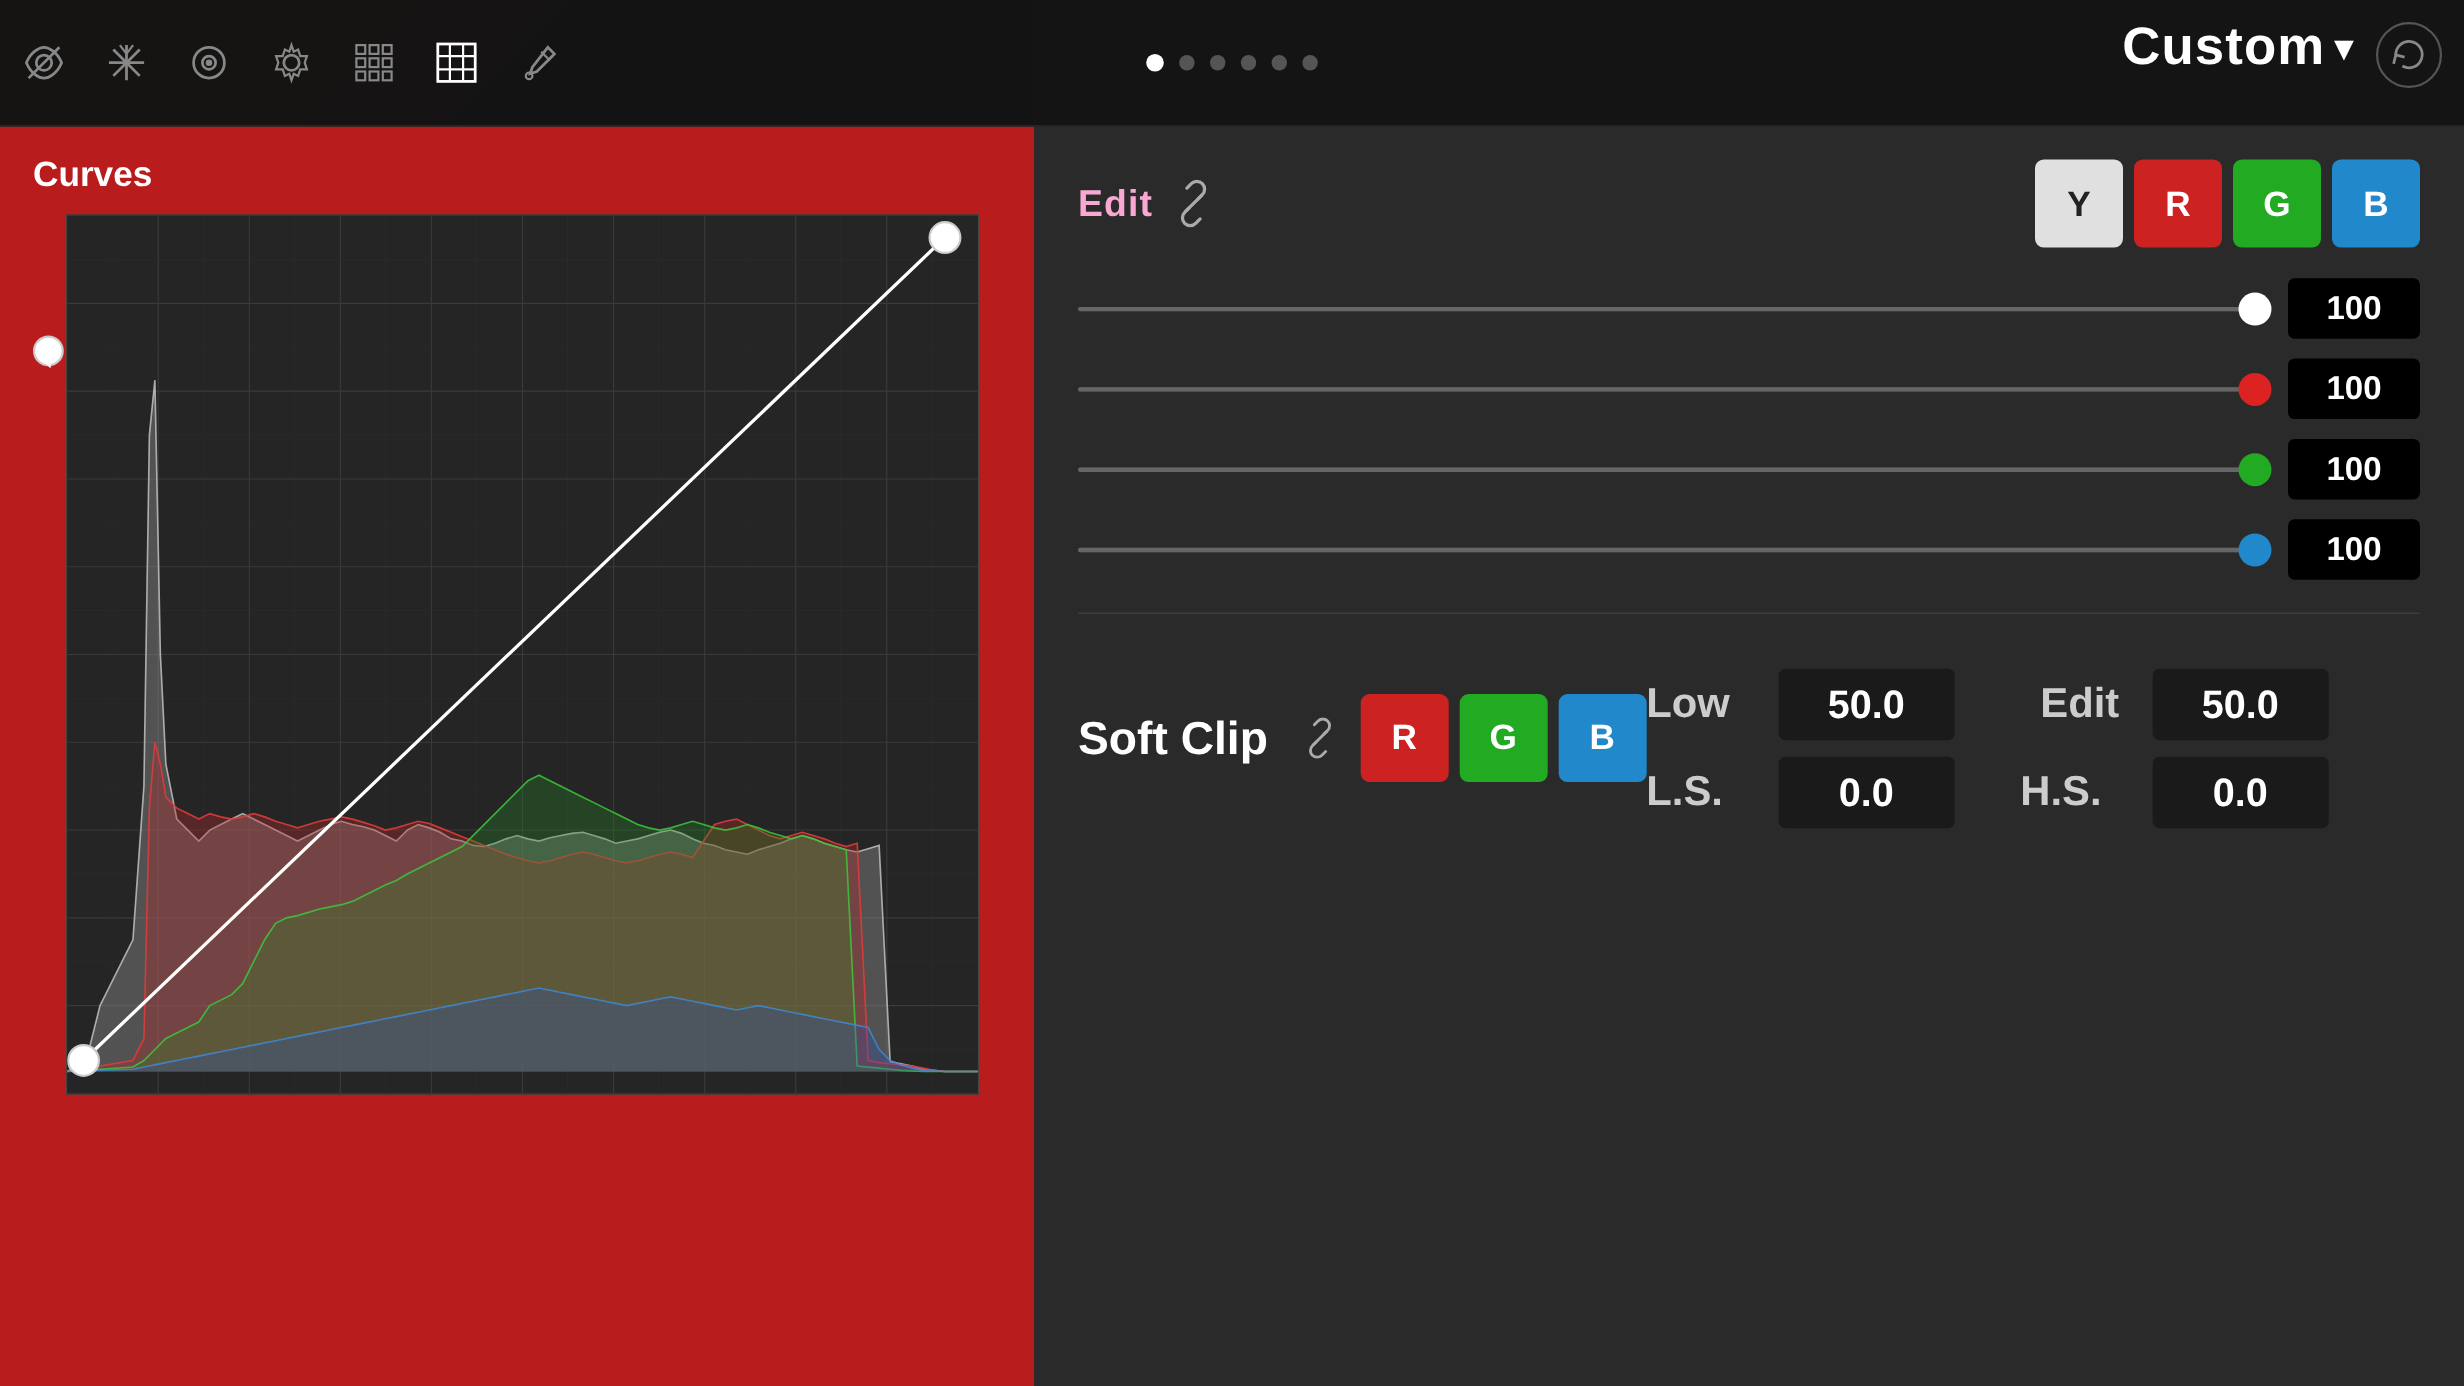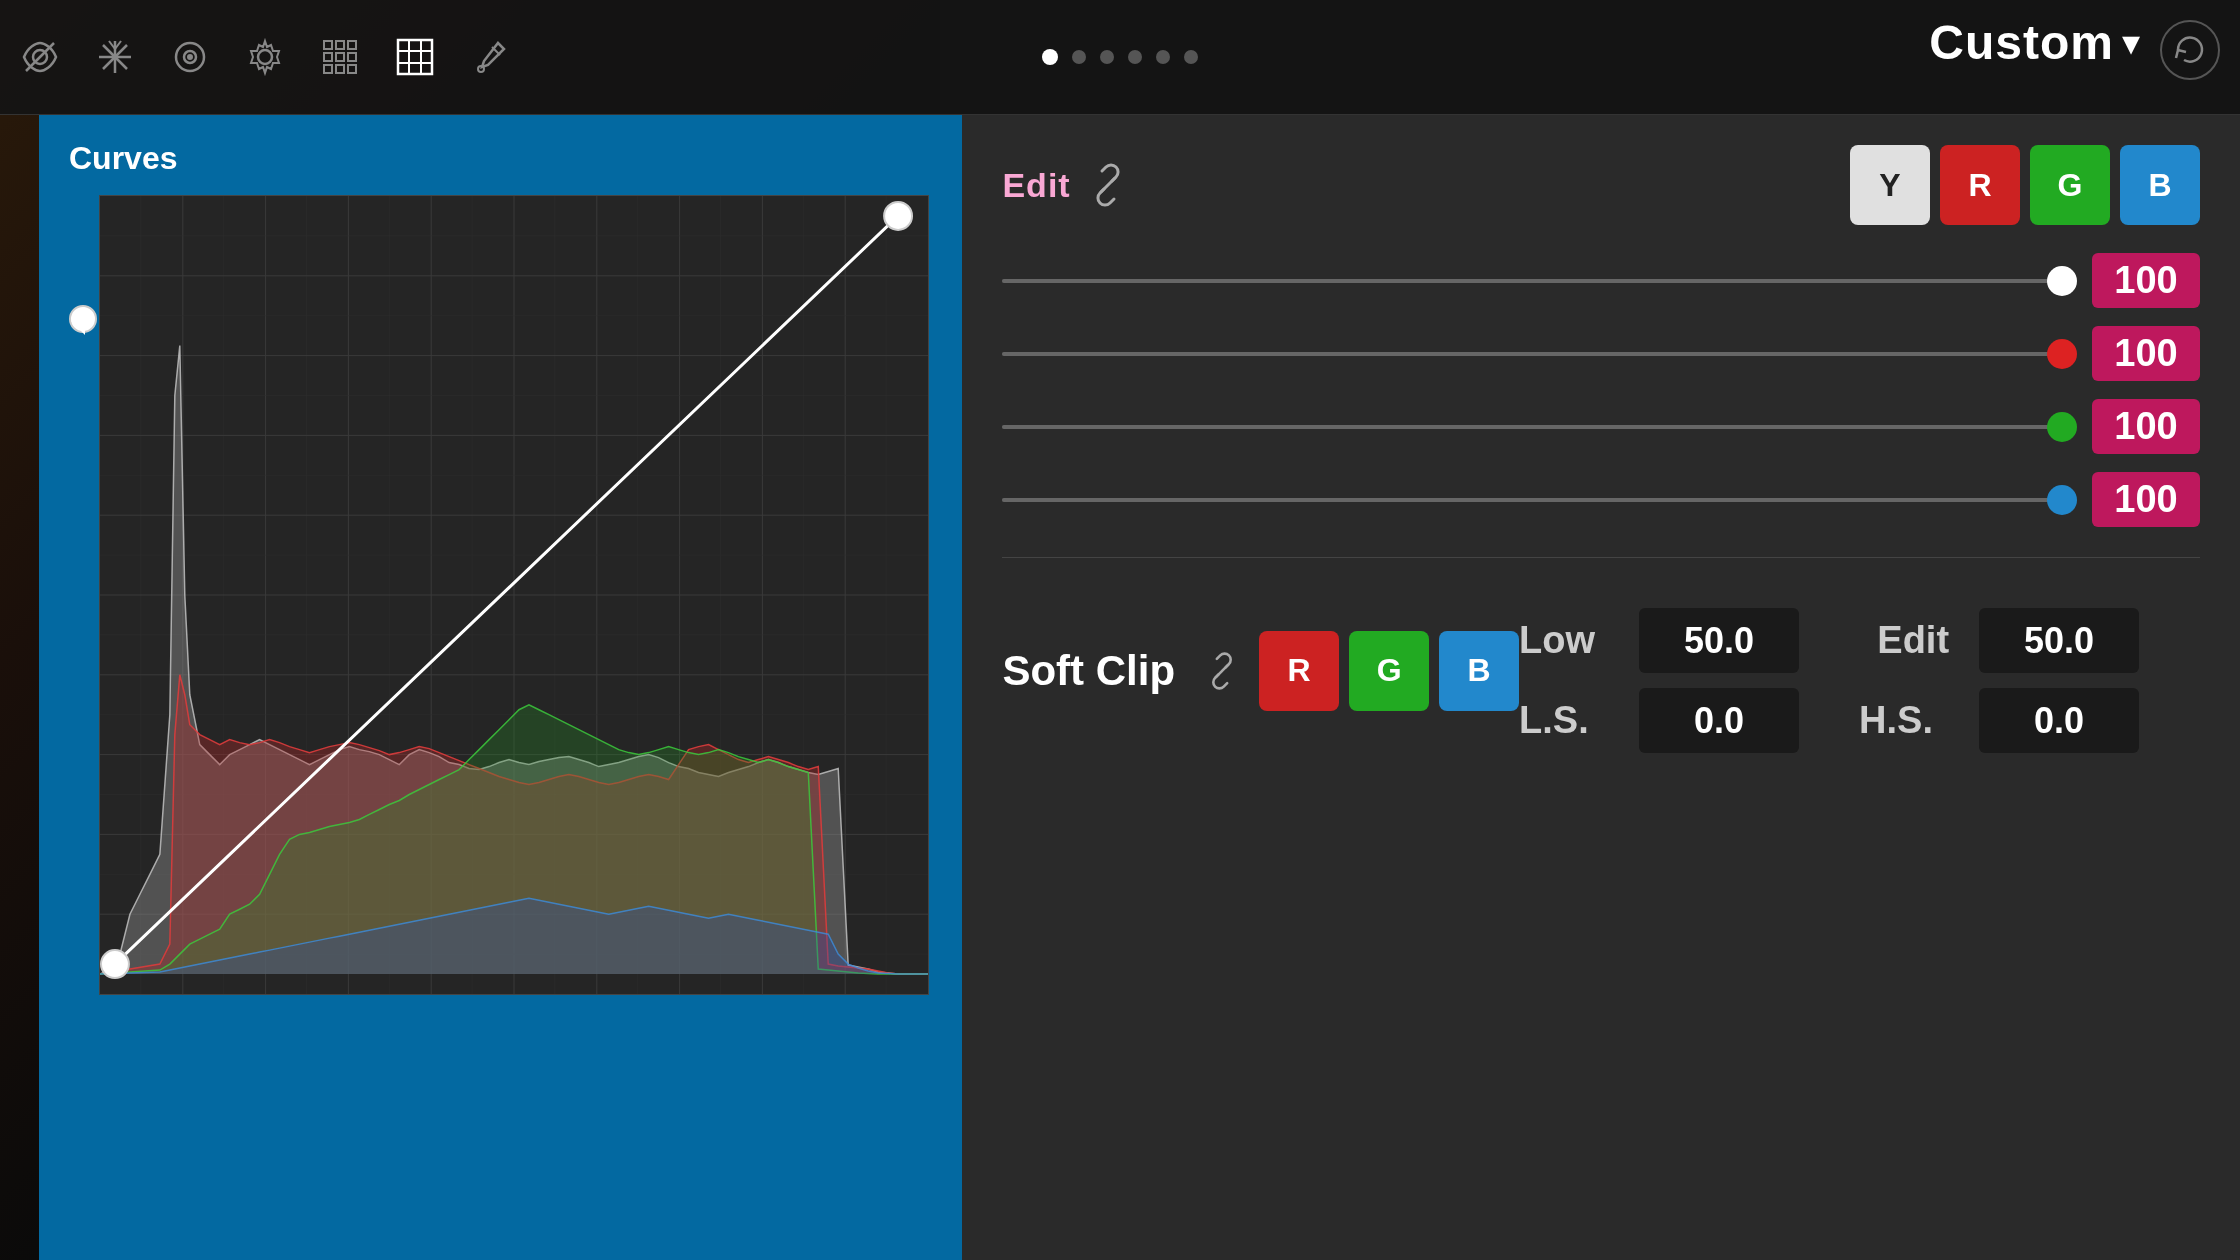--- a/index.html
+++ b/index.html
@@ -129,24 +129,23 @@
       left: 0;
       width: 2240px;
       height: 1145px;
       display: flex;
     }
 
     
     .curves-panel {
       width: 940px;
       height: 1145px;
-      background: #0369a1;
+      background: #b91c1c;
       position: relative;
       padding: 20px;
-      margin-left: 39px;
     }
 
     .curves-label {
       position: absolute;
       top: 25px;
       left: 30px;
       color: #ffffff;
       font-size: 32px;
       font-weight: 600;
       z-index: 5;
@@ -294,29 +293,29 @@
       position: absolute;
       width: 30px;
       height: 30px;
       border-radius: 50%;
       top: 50%;
       transform: translateY(-50%);
       cursor: pointer;
     }
 
     .slider-value {
-      width: 108px;
+      width: 120px;
       height: 55px;
-      background: #be185d;
+      background: #000000;
       border-radius: 6px;
       display: flex;
       align-items: center;
       justify-content: center;
       color: #ffffff;
-      font-size: 38px;
+      font-size: 30px;
       font-weight: 600;
       flex-shrink: 0;
     }
 
     
     .separator {
       height: 1px;
       background: #444;
       margin: 10px 0;
     }

